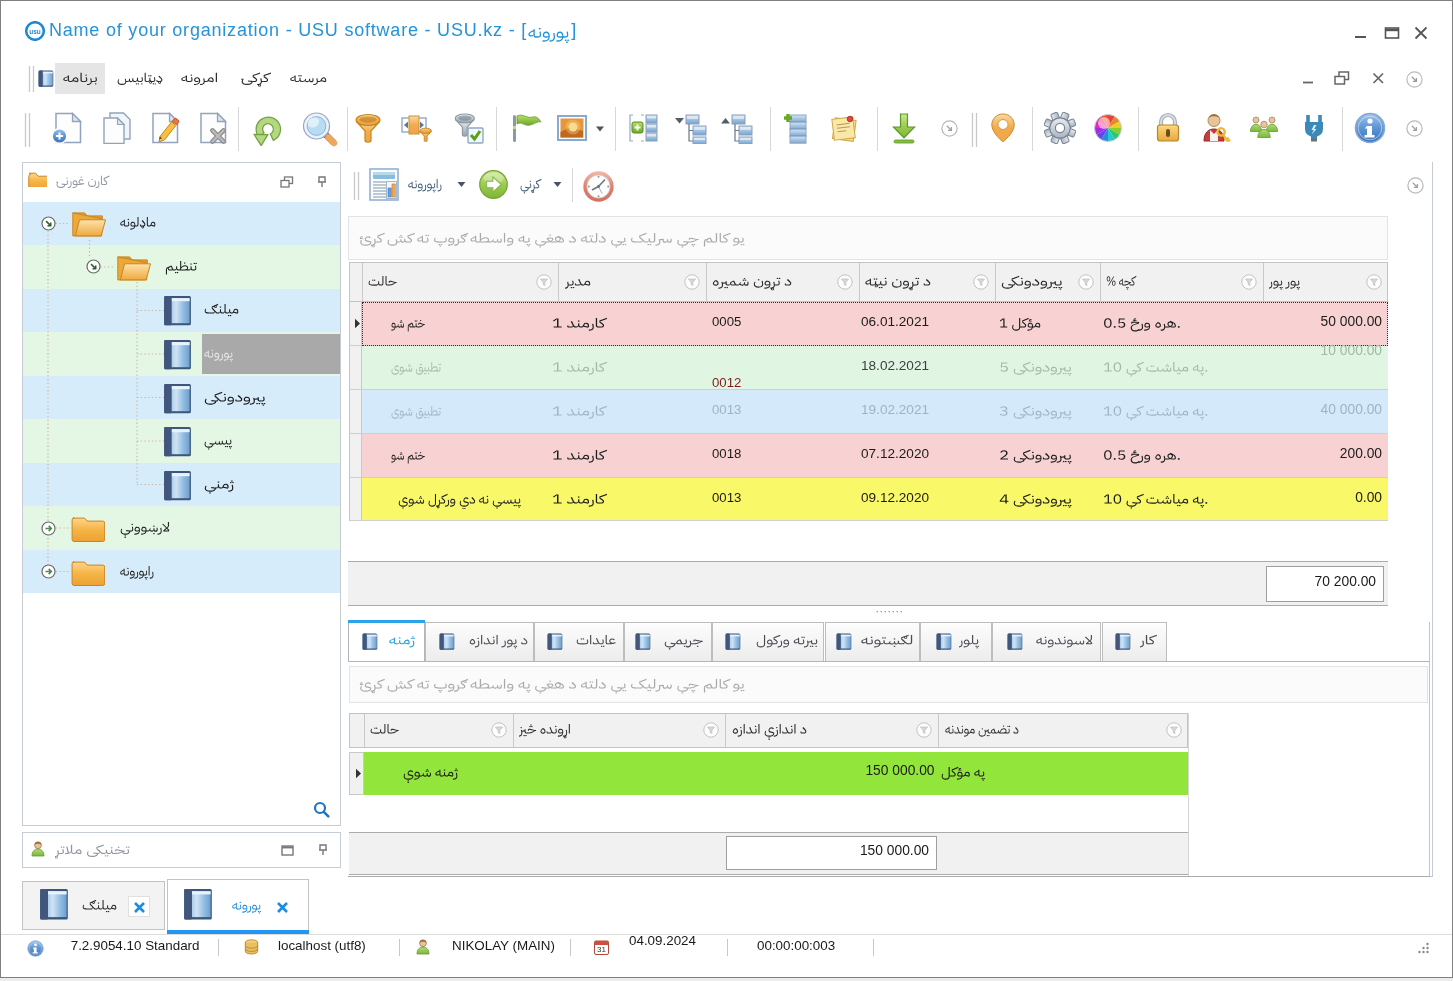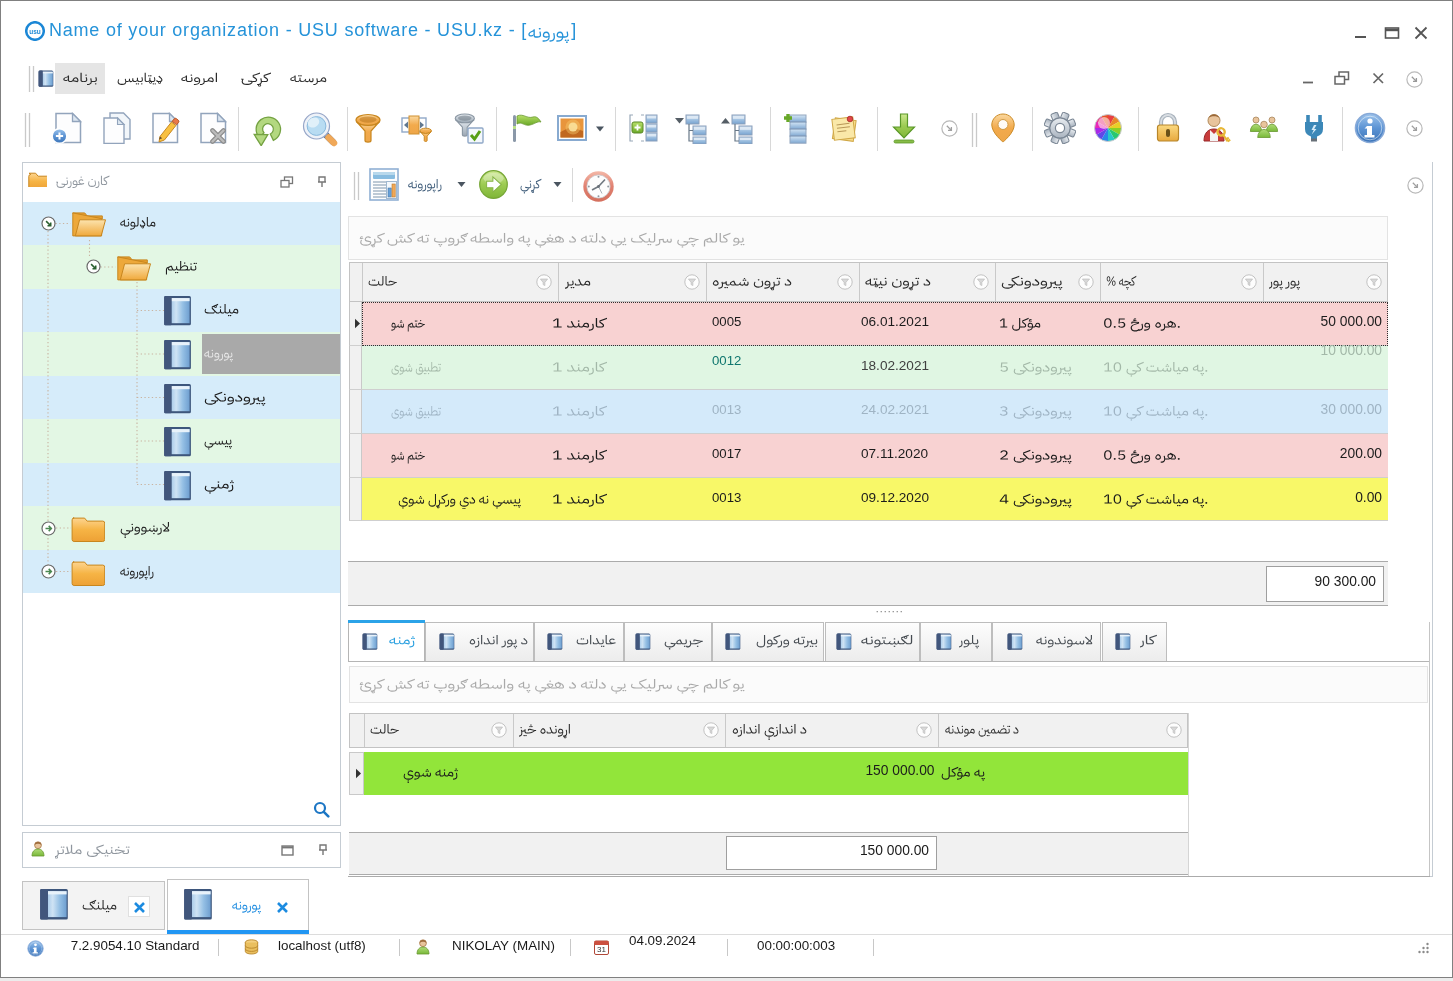--- a/index.html
+++ b/index.html
@@ -908,21 +908,21 @@
       <g fill="#a3b8a8" transform="scale(0.017550,-0.013000)">
         <use href="#a60" x="0"></use>
         <use href="#a53" x="836"></use>
         <use href="#a27" x="1367"></use>
         <use href="#a6" x="1677"></use>
         <use href="#a3" x="2160"></use>
         <use href="#a7" x="2425"></use>
         <use href="#a17" x="2695"></use>
       </g>
     </svg></div>
-<div style="position:absolute;left:712.0px;top:353px;font:normal 13.2px 'Liberation Sans', sans-serif;color:#0f766e;white-space:pre;letter-spacing:0">0012</div>
+<div style="position:absolute;left:712.0px;top:375px;font:normal 13.2px 'Liberation Sans', sans-serif;color:#7f1d1d;white-space:pre;letter-spacing:0">0012</div>
 <div style="position:absolute;left:861.0px;top:358.1px;font:normal 13.6px 'Liberation Sans', sans-serif;color:#404040;white-space:pre;letter-spacing:0">18.02.2021</div>
 <div style="position:absolute;left:999.0px;top:355.9px;line-height:0"><svg width="74.7" height="21.4" viewBox="0 -15.60 74.70 21.45">
       <g fill="#a3b8a8" transform="scale(0.016755,-0.013000)">
         <use href="#a65" x="0"></use>
         <use href="#a31" x="836"></use>
         <use href="#a1" x="1880"></use>
         <use href="#a2" x="2133"></use>
         <use href="#a32" x="2588"></use>
         <use href="#a2" x="3056"></use>
         <use href="#a33" x="3511"></use>
@@ -965,21 +965,21 @@
         <use href="#a60" x="0"></use>
         <use href="#a53" x="836"></use>
         <use href="#a27" x="1367"></use>
         <use href="#a6" x="1677"></use>
         <use href="#a3" x="2160"></use>
         <use href="#a7" x="2425"></use>
         <use href="#a17" x="2695"></use>
       </g>
     </svg></div>
 <div style="position:absolute;left:712.0px;top:402.2px;font:normal 13.2px 'Liberation Sans', sans-serif;color:#9fb4c4;white-space:pre;letter-spacing:0">0013</div>
-<div style="position:absolute;left:861.0px;top:402.0px;font:normal 13.6px 'Liberation Sans', sans-serif;color:#9fb4c4;white-space:pre;letter-spacing:0">24.02.2021</div>
+<div style="position:absolute;left:861.0px;top:402.0px;font:normal 13.6px 'Liberation Sans', sans-serif;color:#9fb4c4;white-space:pre;letter-spacing:0">19.02.2021</div>
 <div style="position:absolute;left:999.0px;top:399.8px;line-height:0"><svg width="74.7" height="21.4" viewBox="0 -15.60 74.70 21.45">
       <g fill="#9fb4c4" transform="scale(0.016755,-0.013000)">
         <use href="#a70" x="0"></use>
         <use href="#a31" x="836"></use>
         <use href="#a1" x="1880"></use>
         <use href="#a2" x="2133"></use>
         <use href="#a32" x="2588"></use>
         <use href="#a2" x="3056"></use>
         <use href="#a33" x="3511"></use>
         <use href="#a5" x="4086"></use>
@@ -994,21 +994,21 @@
         <use href="#a51" x="2688"></use>
         <use href="#a56" x="3607"></use>
         <use href="#a7" x="4356"></use>
         <use href="#a11" x="4626"></use>
         <use href="#a6" x="4936"></use>
         <use href="#a0" x="5655"></use>
         <use href="#a5" x="6131"></use>
         <use href="#a64" x="6384"></use>
       </g>
     </svg></div>
-<div style="position:absolute;right:71.0px;top:401.8px;font:normal 13.8px 'Liberation Sans', sans-serif;color:#9fb4c4;white-space:pre;letter-spacing:0">30 000.00</div>
+<div style="position:absolute;right:71.0px;top:401.8px;font:normal 13.8px 'Liberation Sans', sans-serif;color:#9fb4c4;white-space:pre;letter-spacing:0">40 000.00</div>
 <div style="position:absolute;left:362px;top:433.7px;width:1026px;height:43.9px;background:#f8d2d2;border-bottom:1px solid #cfcfcf"></div>
 <div style="position:absolute;left:348.5px;top:433.7px;width:13.5px;height:43.9px;background:#f1f1f1;border-right:1px solid #c9c9c9;border-bottom:1px solid #cfcfcf;border-left:1px solid #c3c3c3"></div>
 <div style="position:absolute;left:391.0px;top:443.7px;line-height:0"><svg width="36.0" height="21.4" viewBox="0 -15.60 36.00 21.45">
       <g fill="#1c1c1c" transform="scale(0.011240,-0.013000)">
         <use href="#a4" x="0"></use>
         <use href="#a56" x="450"></use>
         <use href="#a25" x="1435"></use>
         <use href="#a19" x="2081"></use>
         <use href="#a59" x="2391"></use>
       </g>
@@ -1017,22 +1017,22 @@
       <g fill="#1c1c1c" transform="scale(0.017550,-0.013000)">
         <use href="#a60" x="0"></use>
         <use href="#a53" x="836"></use>
         <use href="#a27" x="1367"></use>
         <use href="#a6" x="1677"></use>
         <use href="#a3" x="2160"></use>
         <use href="#a7" x="2425"></use>
         <use href="#a17" x="2695"></use>
       </g>
     </svg></div>
-<div style="position:absolute;left:712.0px;top:446.1px;font:normal 13.2px 'Liberation Sans', sans-serif;color:#1c1c1c;white-space:pre;letter-spacing:0">0017</div>
-<div style="position:absolute;left:861.0px;top:445.9px;font:normal 13.6px 'Liberation Sans', sans-serif;color:#1c1c1c;white-space:pre;letter-spacing:0">07.11.2020</div>
+<div style="position:absolute;left:712.0px;top:446.1px;font:normal 13.2px 'Liberation Sans', sans-serif;color:#1c1c1c;white-space:pre;letter-spacing:0">0018</div>
+<div style="position:absolute;left:861.0px;top:445.9px;font:normal 13.6px 'Liberation Sans', sans-serif;color:#1c1c1c;white-space:pre;letter-spacing:0">07.12.2020</div>
 <div style="position:absolute;left:999.0px;top:443.7px;line-height:0"><svg width="74.7" height="21.4" viewBox="0 -15.60 74.70 21.45">
       <g fill="#1c1c1c" transform="scale(0.016755,-0.013000)">
         <use href="#a71" x="0"></use>
         <use href="#a31" x="836"></use>
         <use href="#a1" x="1880"></use>
         <use href="#a2" x="2133"></use>
         <use href="#a32" x="2588"></use>
         <use href="#a2" x="3056"></use>
         <use href="#a33" x="3511"></use>
         <use href="#a5" x="4086"></use>
@@ -1112,21 +1112,21 @@
         <use href="#a11" x="4626"></use>
         <use href="#a6" x="4936"></use>
         <use href="#a0" x="5655"></use>
         <use href="#a5" x="6131"></use>
         <use href="#a64" x="6384"></use>
       </g>
     </svg></div>
 <div style="position:absolute;right:71.0px;top:489.6px;font:normal 13.8px 'Liberation Sans', sans-serif;color:#1c1c1c;white-space:pre;letter-spacing:0">0.00</div>
 <div style="position:absolute;left:348px;top:561px;width:1040px;height:45px;background:#f1f1f1;border-top:1px solid #ababab;border-bottom:1px solid #ababab"></div>
 <div style="position:absolute;left:1266px;top:565.5px;width:118px;height:36.5px;background:#fff;border:1px solid #9f9f9f"></div>
-<div style="position:absolute;right:77.0px;top:573.6px;font:normal 13.8px 'Liberation Sans', sans-serif;color:#1a1a1a;white-space:pre;letter-spacing:0">90 300.00</div>
+<div style="position:absolute;right:77.0px;top:573.6px;font:normal 13.8px 'Liberation Sans', sans-serif;color:#1a1a1a;white-space:pre;letter-spacing:0">70 200.00</div>
 <div style="position:absolute;left:876px;top:609.5px;width:22px;height:4px;color:#909090;font:700 9px 'Liberation Sans';letter-spacing:1px;line-height:4px">·······</div>
 <div style="position:absolute;left:348px;top:660.5px;width:1081px;height:1px;background:#b5b5b5"></div>
 <div style="position:absolute;left:348px;top:620.0px;width:76.5px;height:40.5px;background:#fff;border-left:1px solid #b5b5b5;border-right:1px solid #b5b5b5"></div>
 <div style="position:absolute;left:348px;top:619.5px;width:76.5px;height:3px;background:#2ba3e8"></div>
 <div style="position:absolute;left:361.5px;top:632.5px;line-height:0"><svg width="16" height="17" viewBox="0 0 16 17">
       <rect x="0.6" y="0.5" width="14.7" height="16.2" rx="1.5" fill="#3d567c"></rect>
 <rect x="4.2" y="1.7" width="10.6" height="13.8" fill="url(#bookg)"></rect>
 <rect x="4.2" y="1.7" width="10.6" height="1.7" fill="#e8f2fa"></rect>
 <rect x="0.6" y="0.5" width="4.2" height="16.2" rx="1" fill="#41567c"></rect>
     </svg></div>

